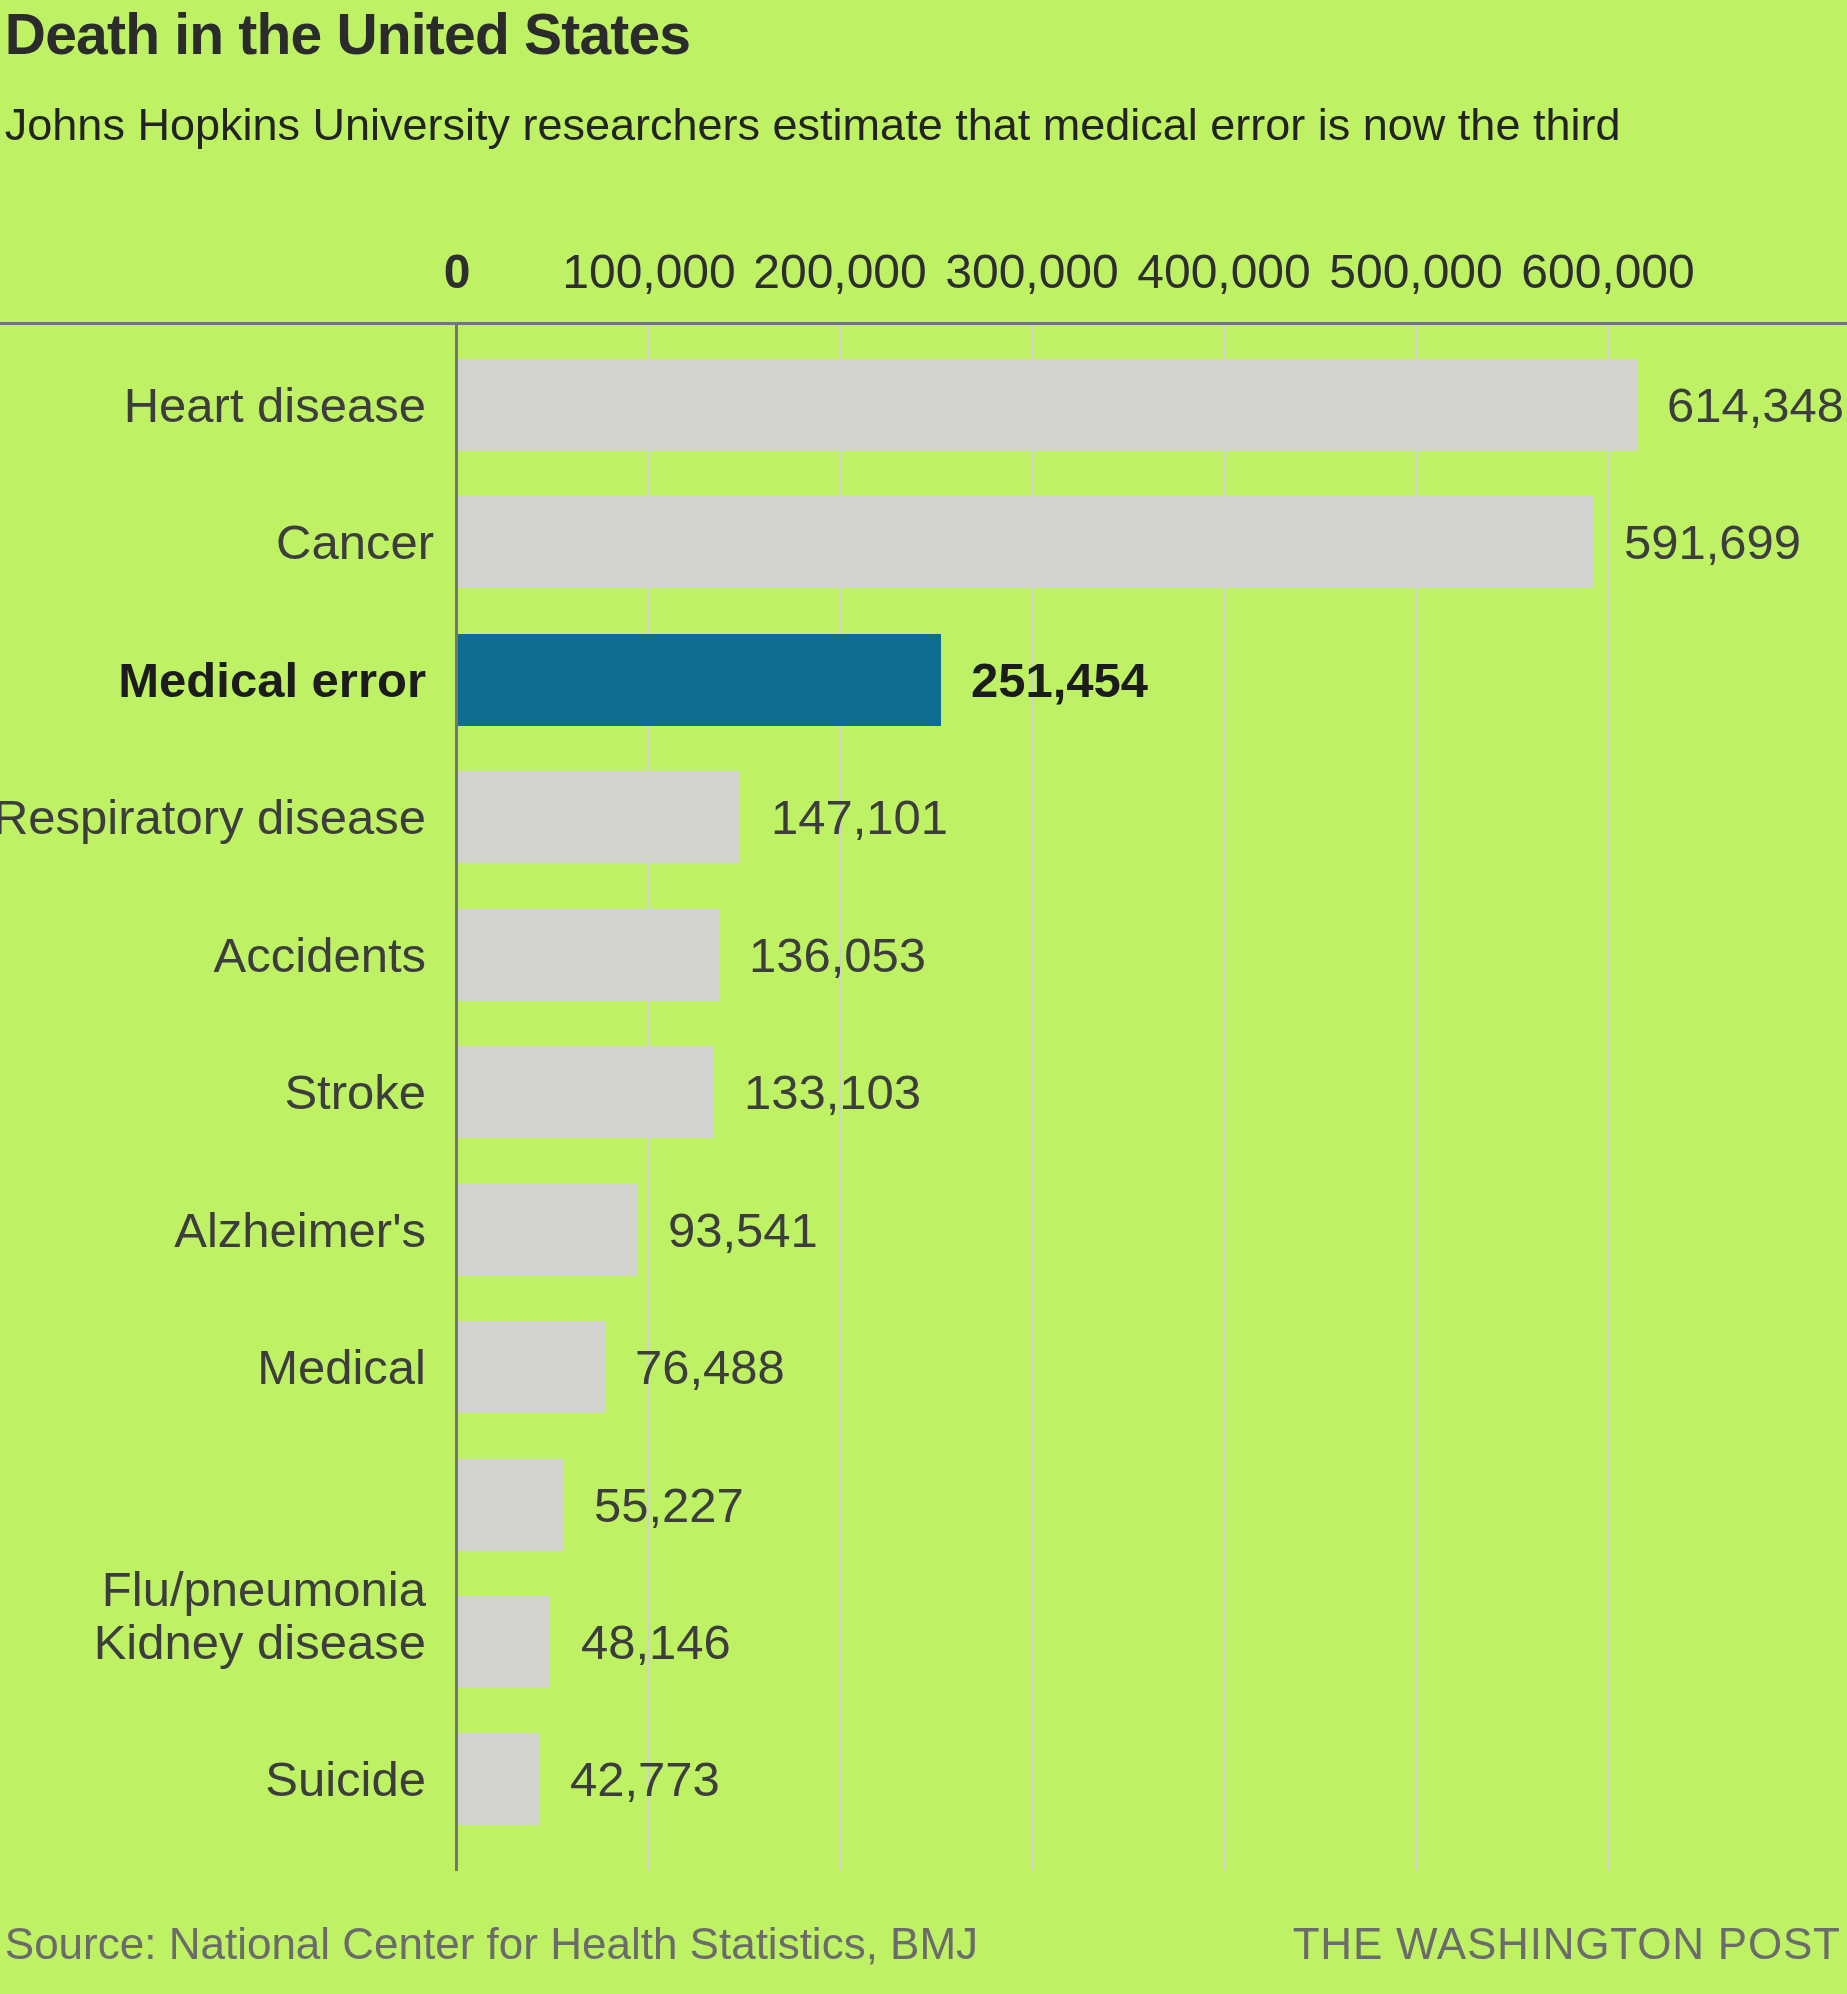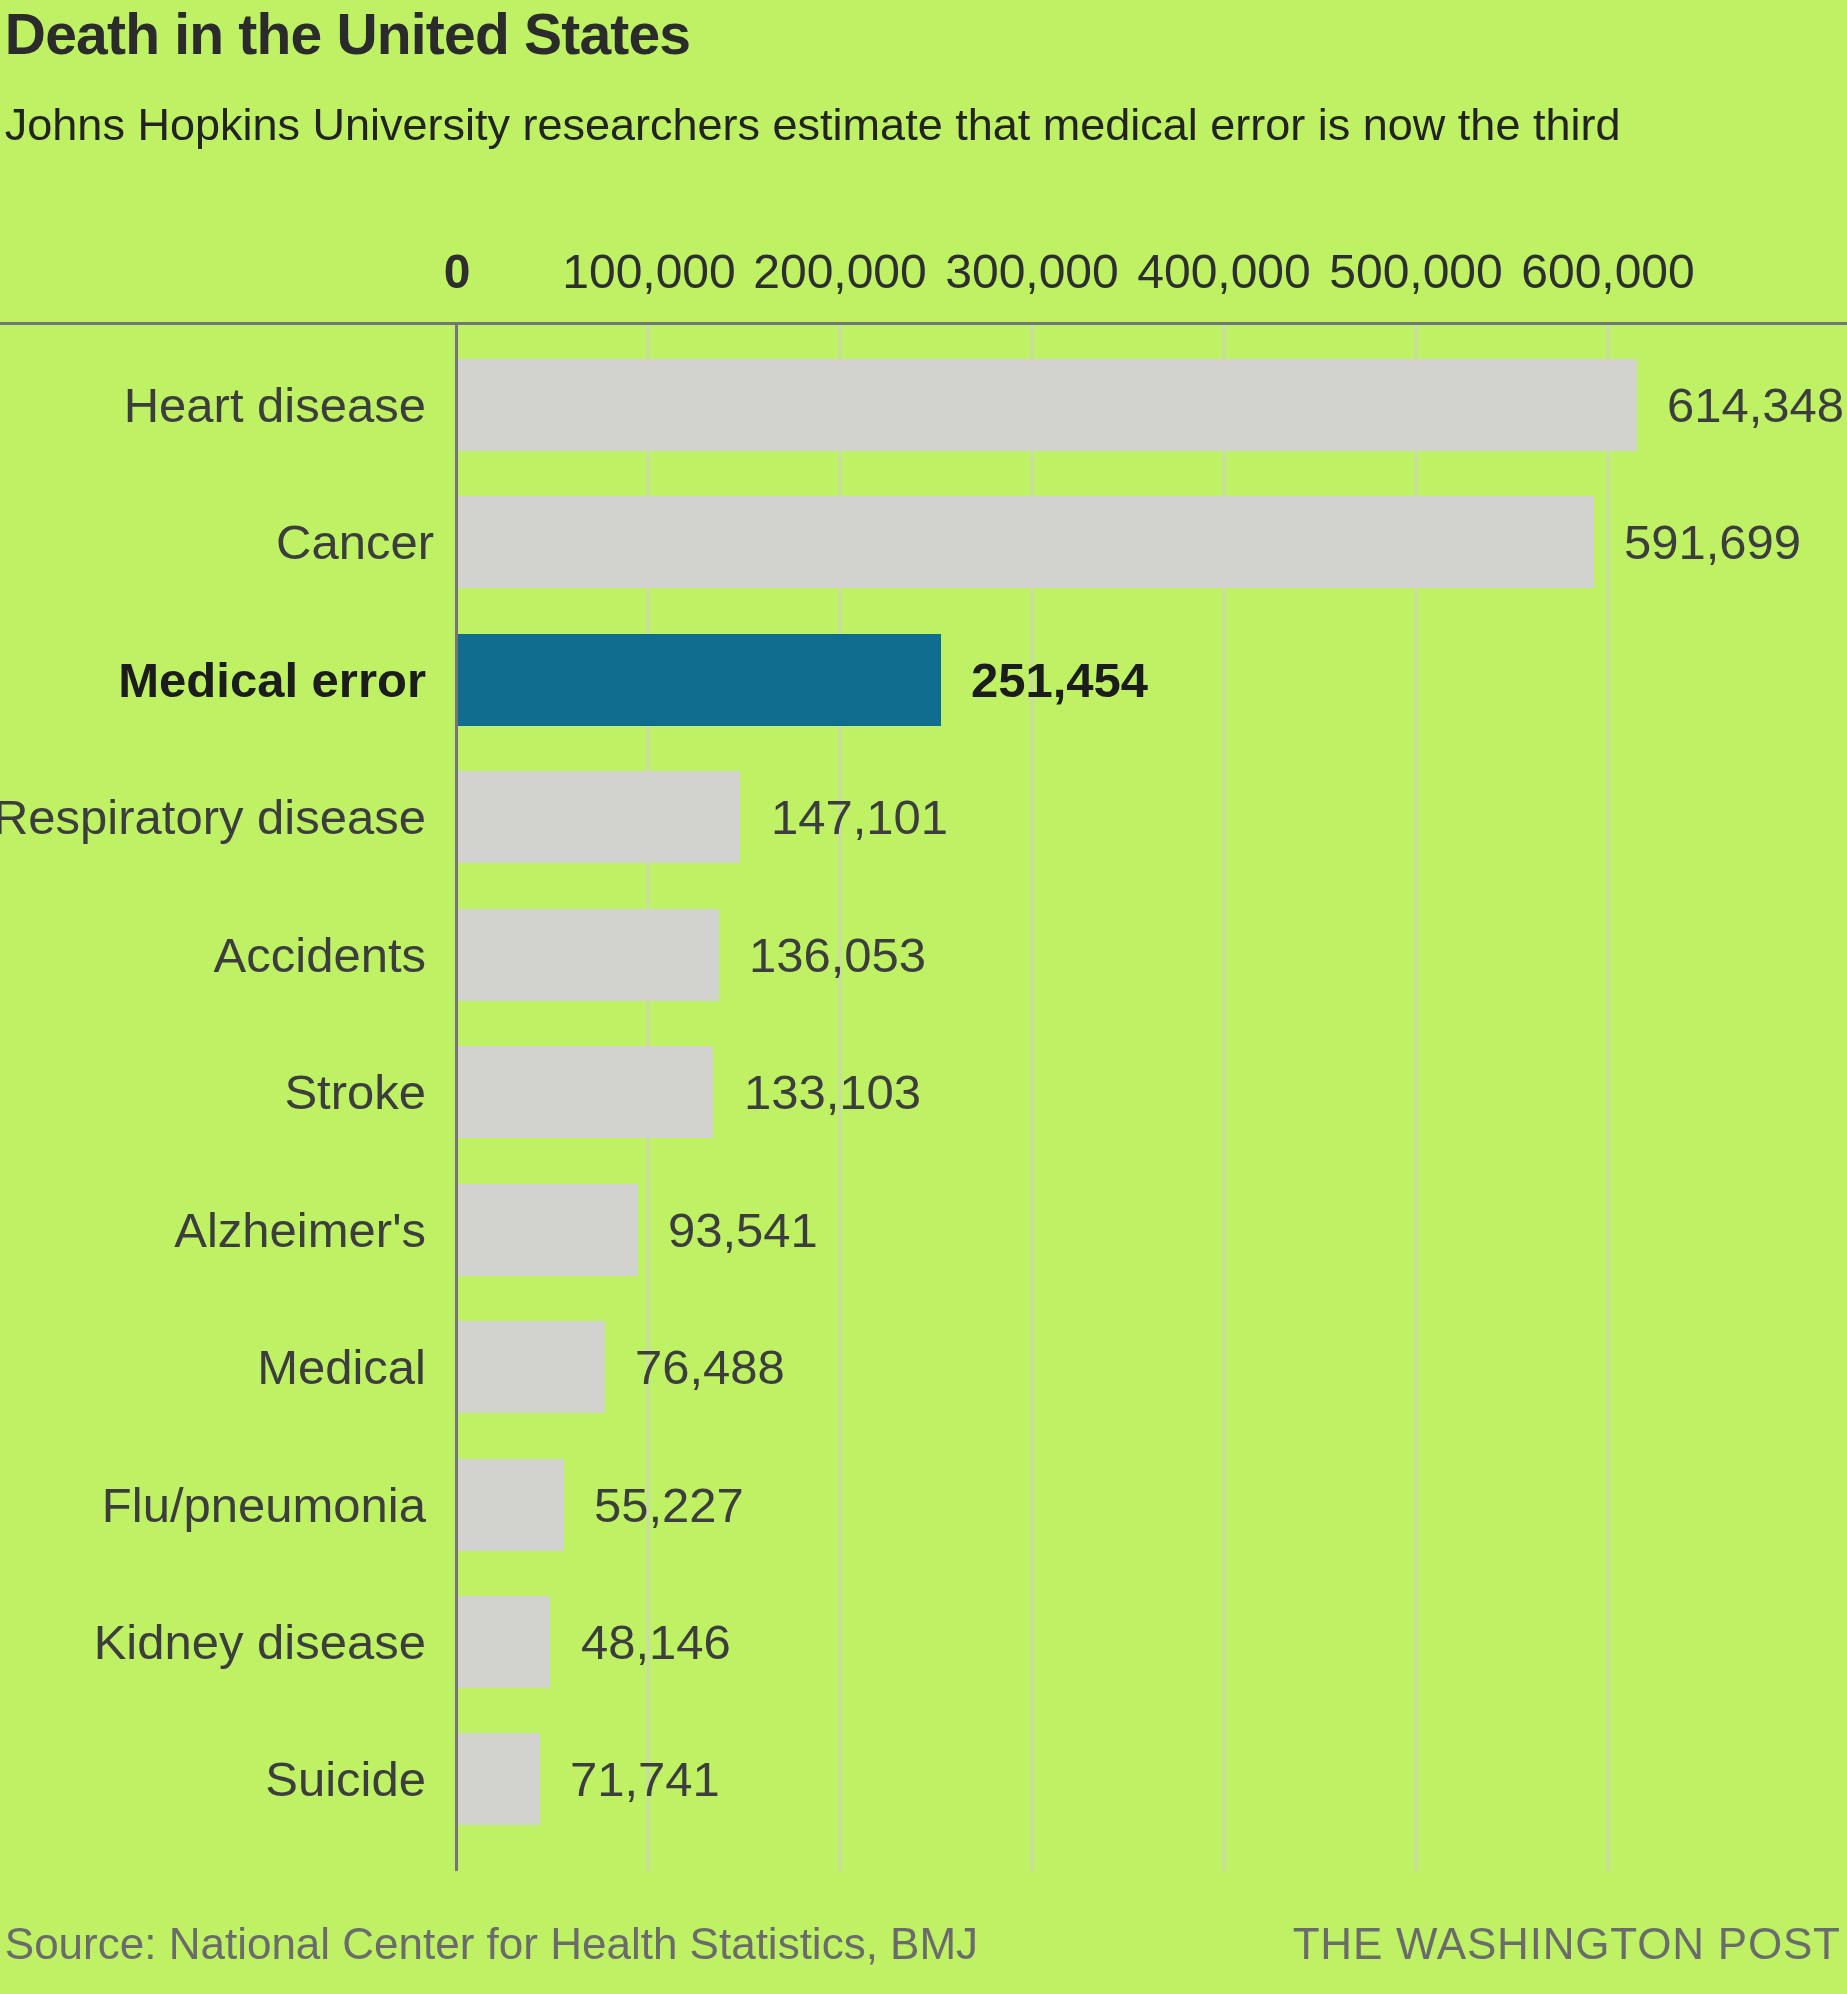--- a/index.html
+++ b/index.html
@@ -143,28 +143,28 @@
         <div class="bar" style="left: 458px; top: 1046px; width: 255px; background: rgb(210, 211, 206);"></div>
         <div class="cat-label" style="top: 1046px; left: 0px; width: 426px;">Stroke</div>
         <div class="val-label" style="top: 1046px; left: 744px;">133,103</div>
         <div class="bar" style="left: 458px; top: 1184px; width: 180px; background: rgb(210, 211, 206);"></div>
         <div class="cat-label" style="top: 1184px; left: 0px; width: 426px;">Alzheimer's</div>
         <div class="val-label" style="top: 1184px; left: 668px;">93,541</div>
         <div class="bar" style="left: 458px; top: 1321px; width: 147px; background: rgb(210, 211, 206);"></div>
         <div class="cat-label" style="top: 1321px; left: 0px; width: 426px;">Medical</div>
         <div class="val-label" style="top: 1321px; left: 635px;">76,488</div>
         <div class="bar" style="left: 458px; top: 1459px; width: 106px; background: rgb(210, 211, 206);"></div>
-        <div class="cat-label" style="top: 1459px; left: 0px; width: 426px;">Flu/pneumonia</div>
+        <div class="cat-label" style="top: 1543px; left: 0px; width: 426px;">Flu/pneumonia</div>
         <div class="val-label" style="top: 1459px; left: 594px;">55,227</div>
         <div class="bar" style="left: 458px; top: 1596px; width: 92px; background: rgb(210, 211, 206);"></div>
         <div class="cat-label" style="top: 1596px; left: 0px; width: 426px;">Kidney disease</div>
         <div class="val-label" style="top: 1596px; left: 581px;">48,146</div>
         <div class="bar" style="left: 458px; top: 1733px; width: 82px; background: rgb(210, 211, 206);"></div>
         <div class="cat-label" style="top: 1733px; left: 0px; width: 426px;">Suicide</div>
-        <div class="val-label" style="top: 1733px; left: 570px;">71,741</div>
+        <div class="val-label" style="top: 1733px; left: 570px;">42,773</div>
       </div>
   </div>
   <div class="footer">
     <span>Source: National Center for Health Statistics, BMJ</span>
     <span class="credit">THE WASHINGTON POST</span>
   </div>
 </div>
 
 
 </body></html>

